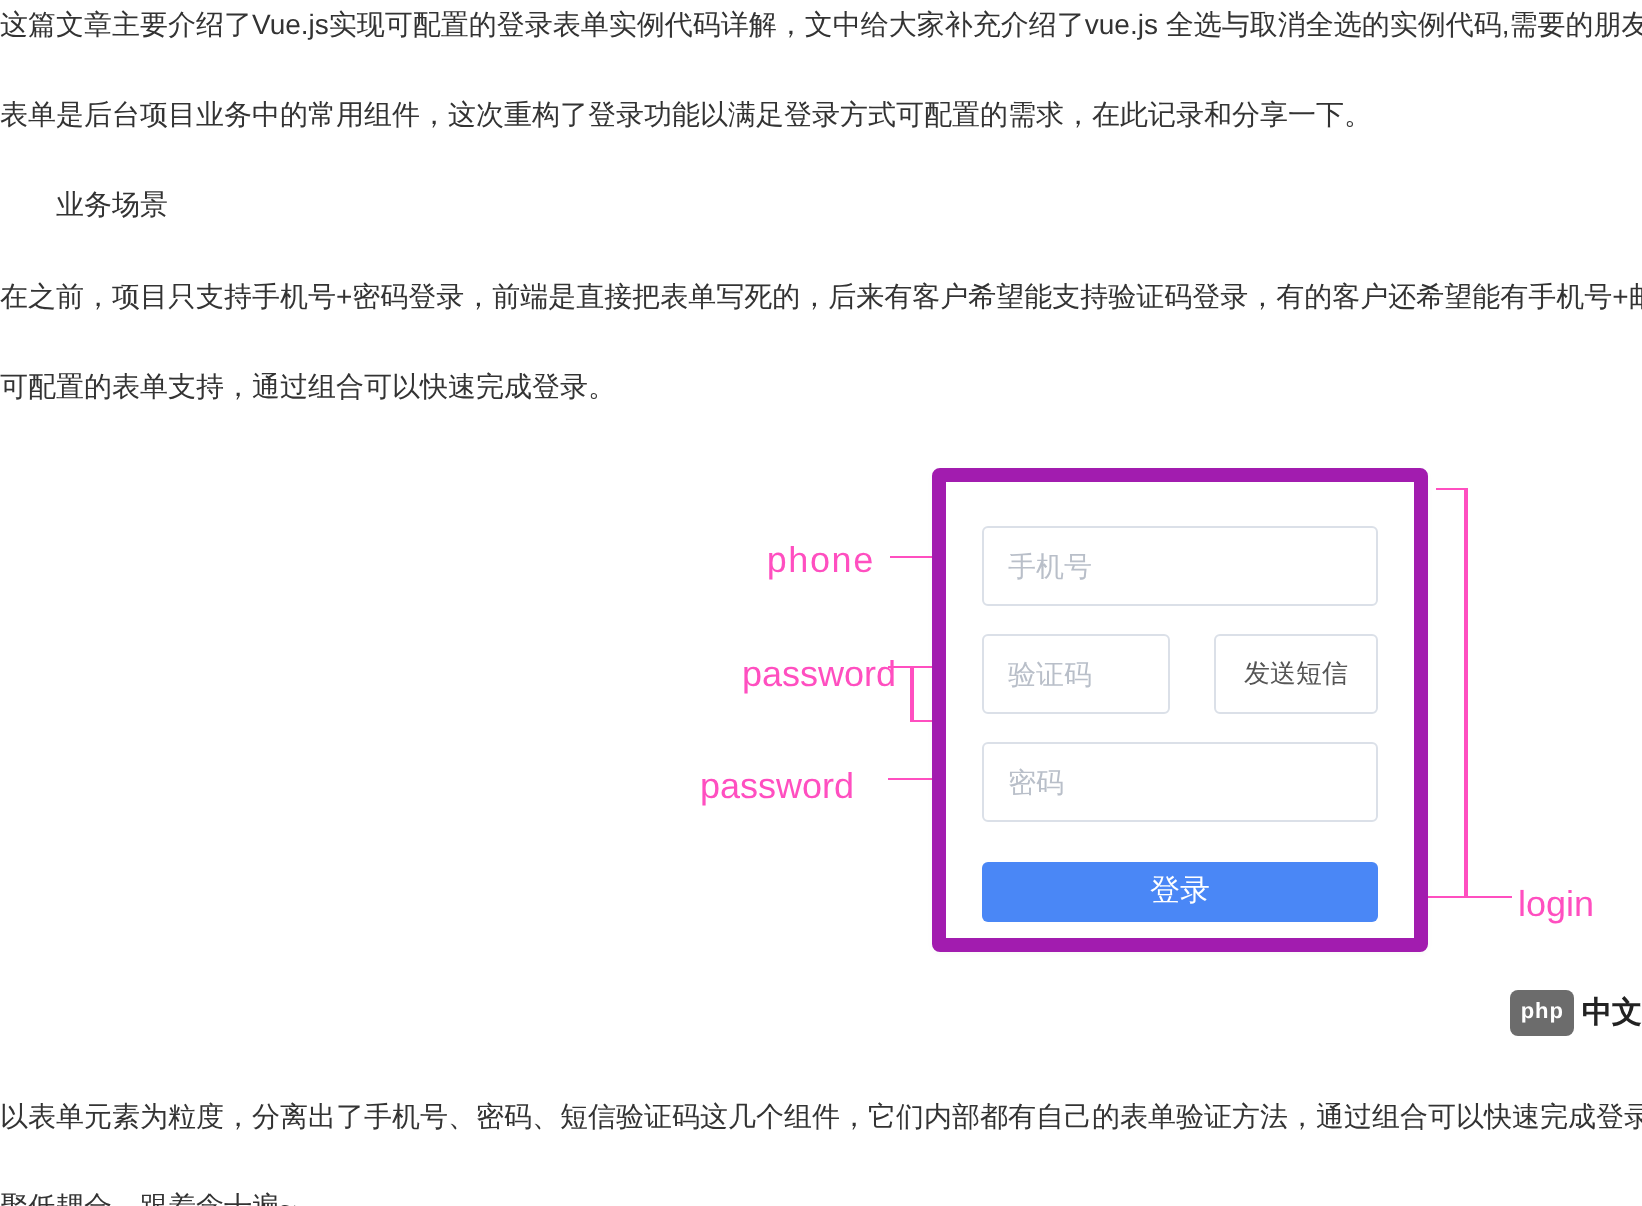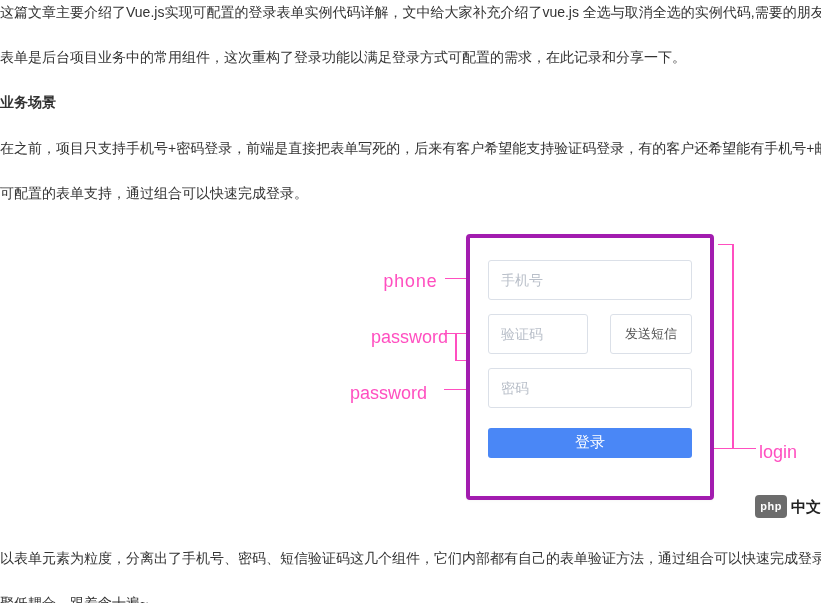--- a/index.html
+++ b/index.html
@@ -14,38 +14,39 @@
       position: relative;
     }
     .article-content { padding: 0; }
     .article-content p {
       margin-bottom: 20px;
       color: #333;
       white-space: nowrap;
     }
     .section-heading {
       color: #ff0000;
-      font-weight: bold;
+      font-weight: normal;
       margin-bottom: 20px;
+      margin-left: 28px;
     }
     .diagram-wrap {
       position: relative;
       width: 821px;
       height: 300px;
       margin-bottom: 20px;
     }
     .login-card {
       position: absolute;
       left: 466px;
       top: 8px;
       width: 248px;
       background: #fff;
-      border: 4px solid #a21caf;
+      border: 7px solid #a21caf;
       border-radius: 4px;
-      padding: 22px 18px 38px 18px;
+      padding: 22px 18px 8px 18px;
       box-shadow: 0 1px 3px rgba(0,0,0,0.03);
     }
     .form-row { margin-bottom: 14px; }
     .form-row.captcha-row { display: flex; gap: 22px; }
     .text-input {
       width: 100%;
       height: 40px;
       border: 1px solid #dbe0e8;
       border-radius: 3px;
       padding: 0 12px;

